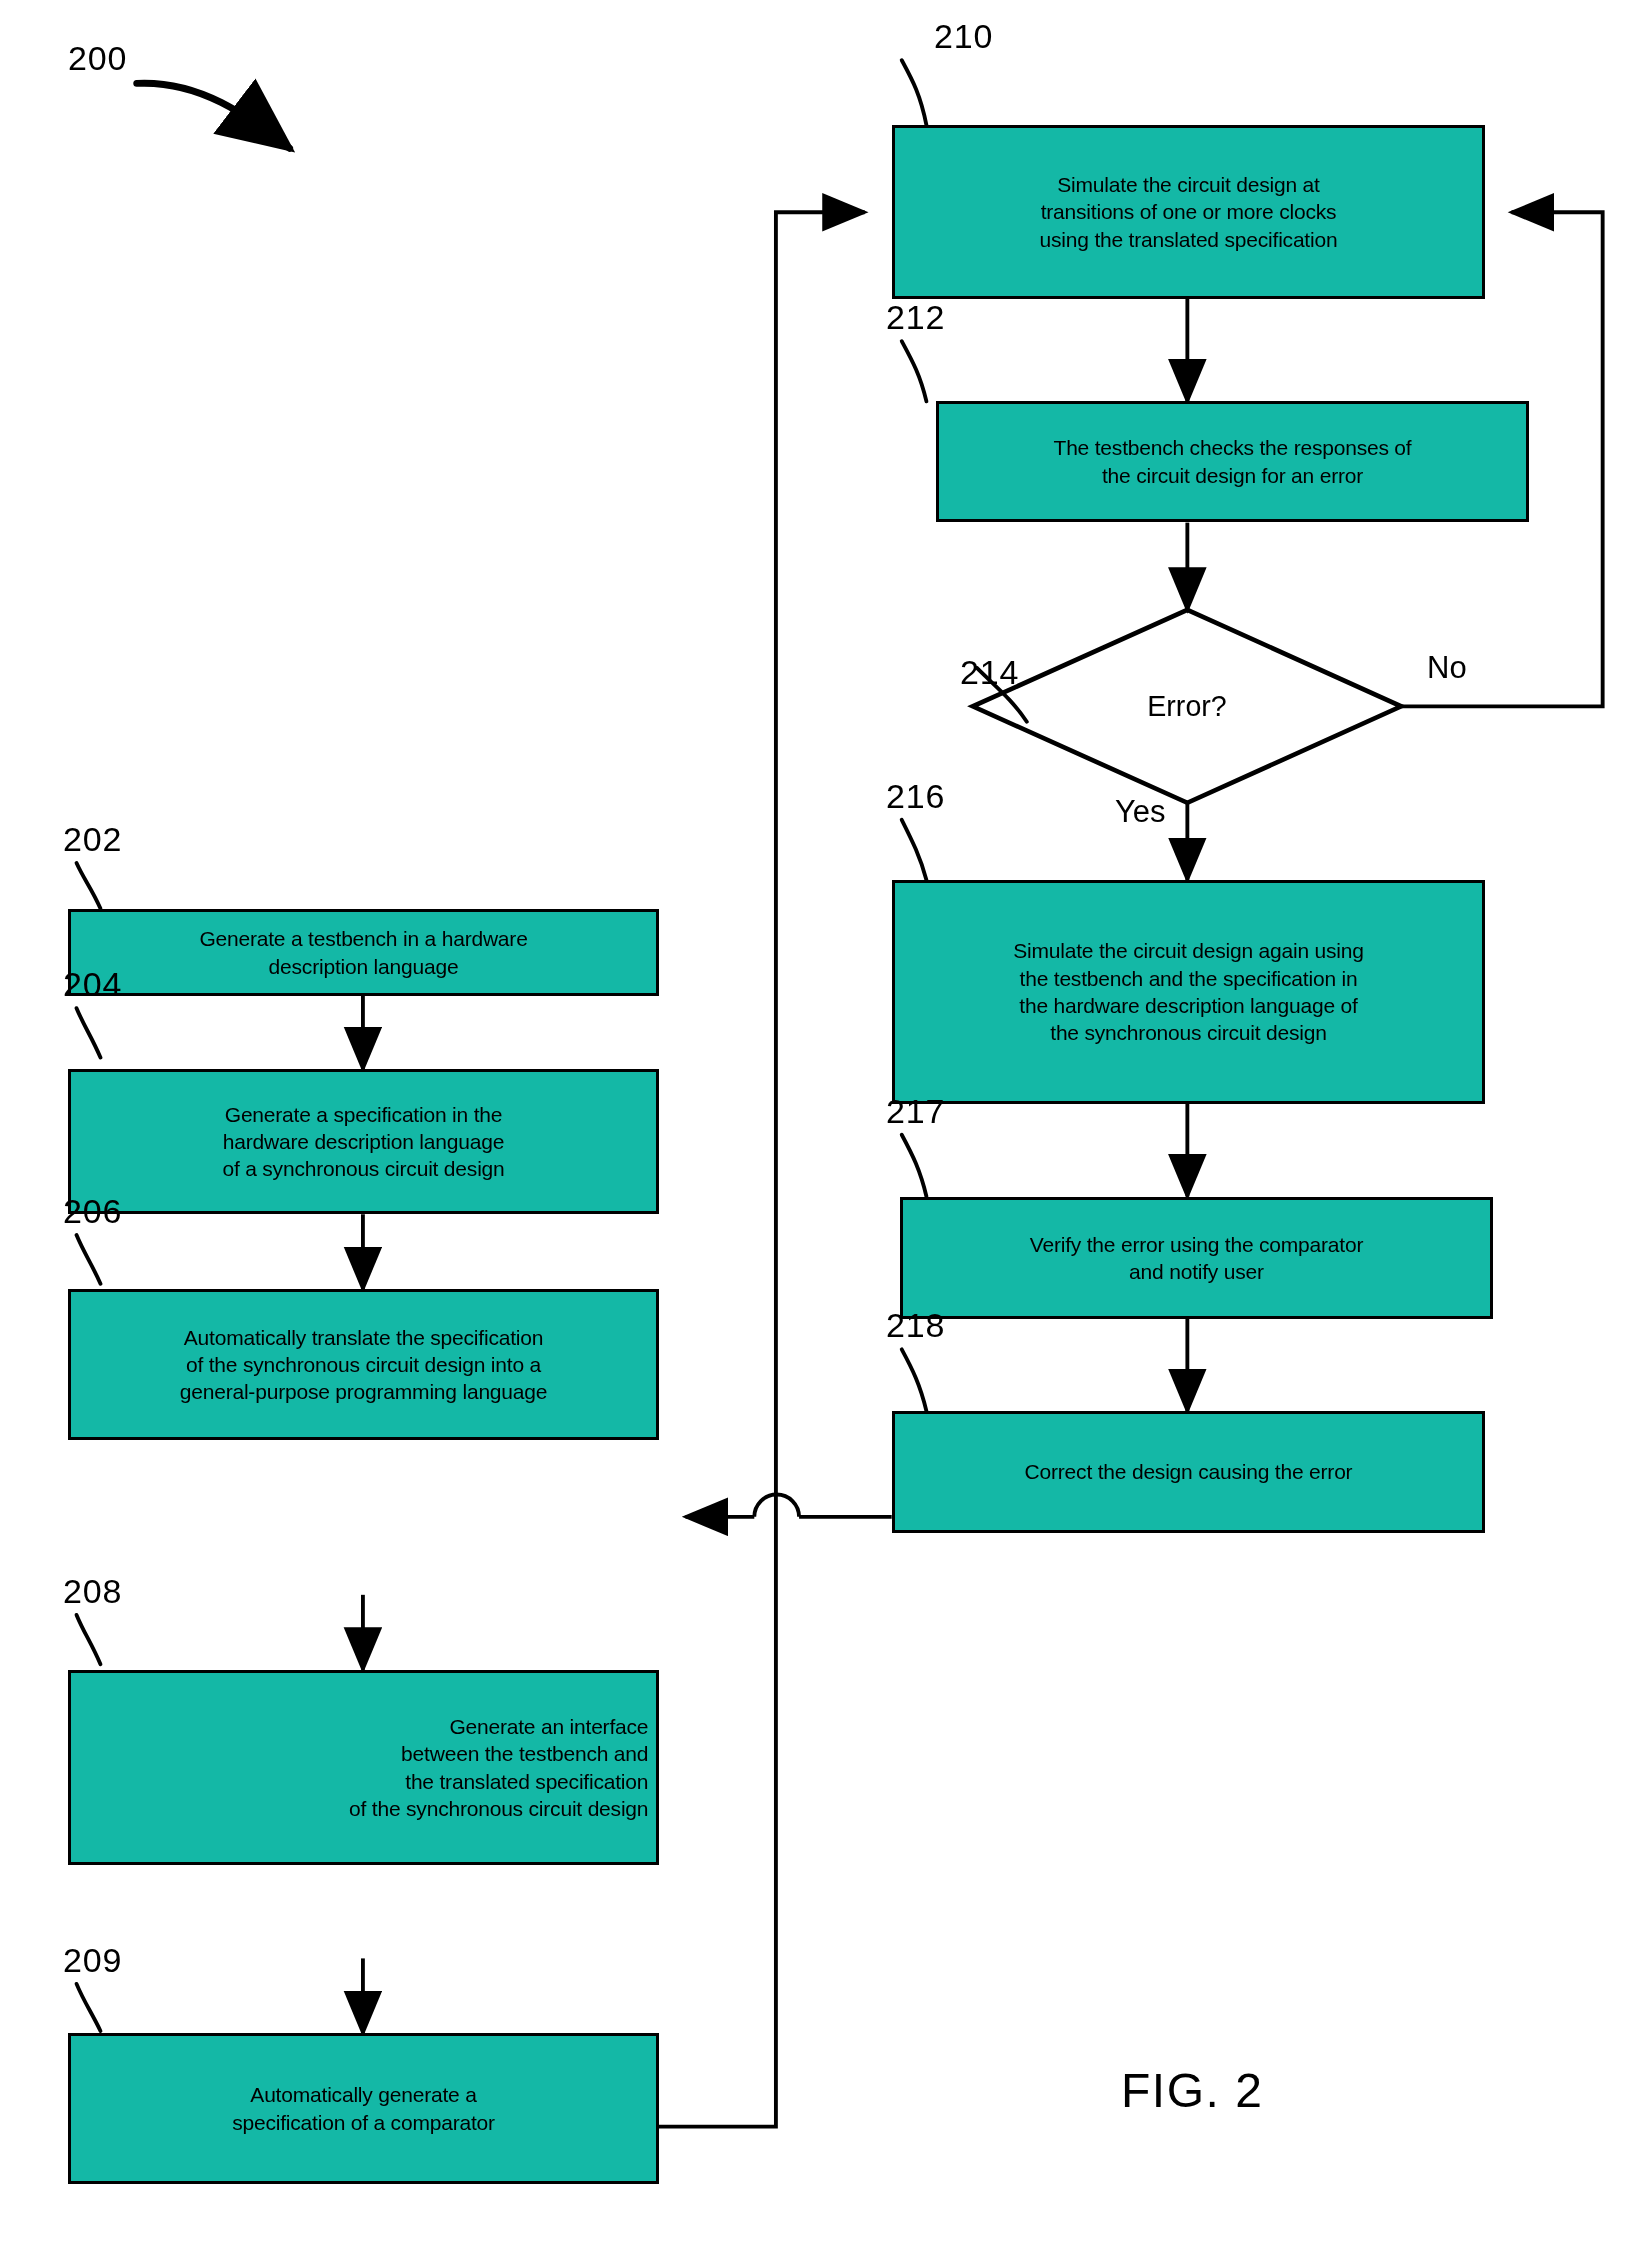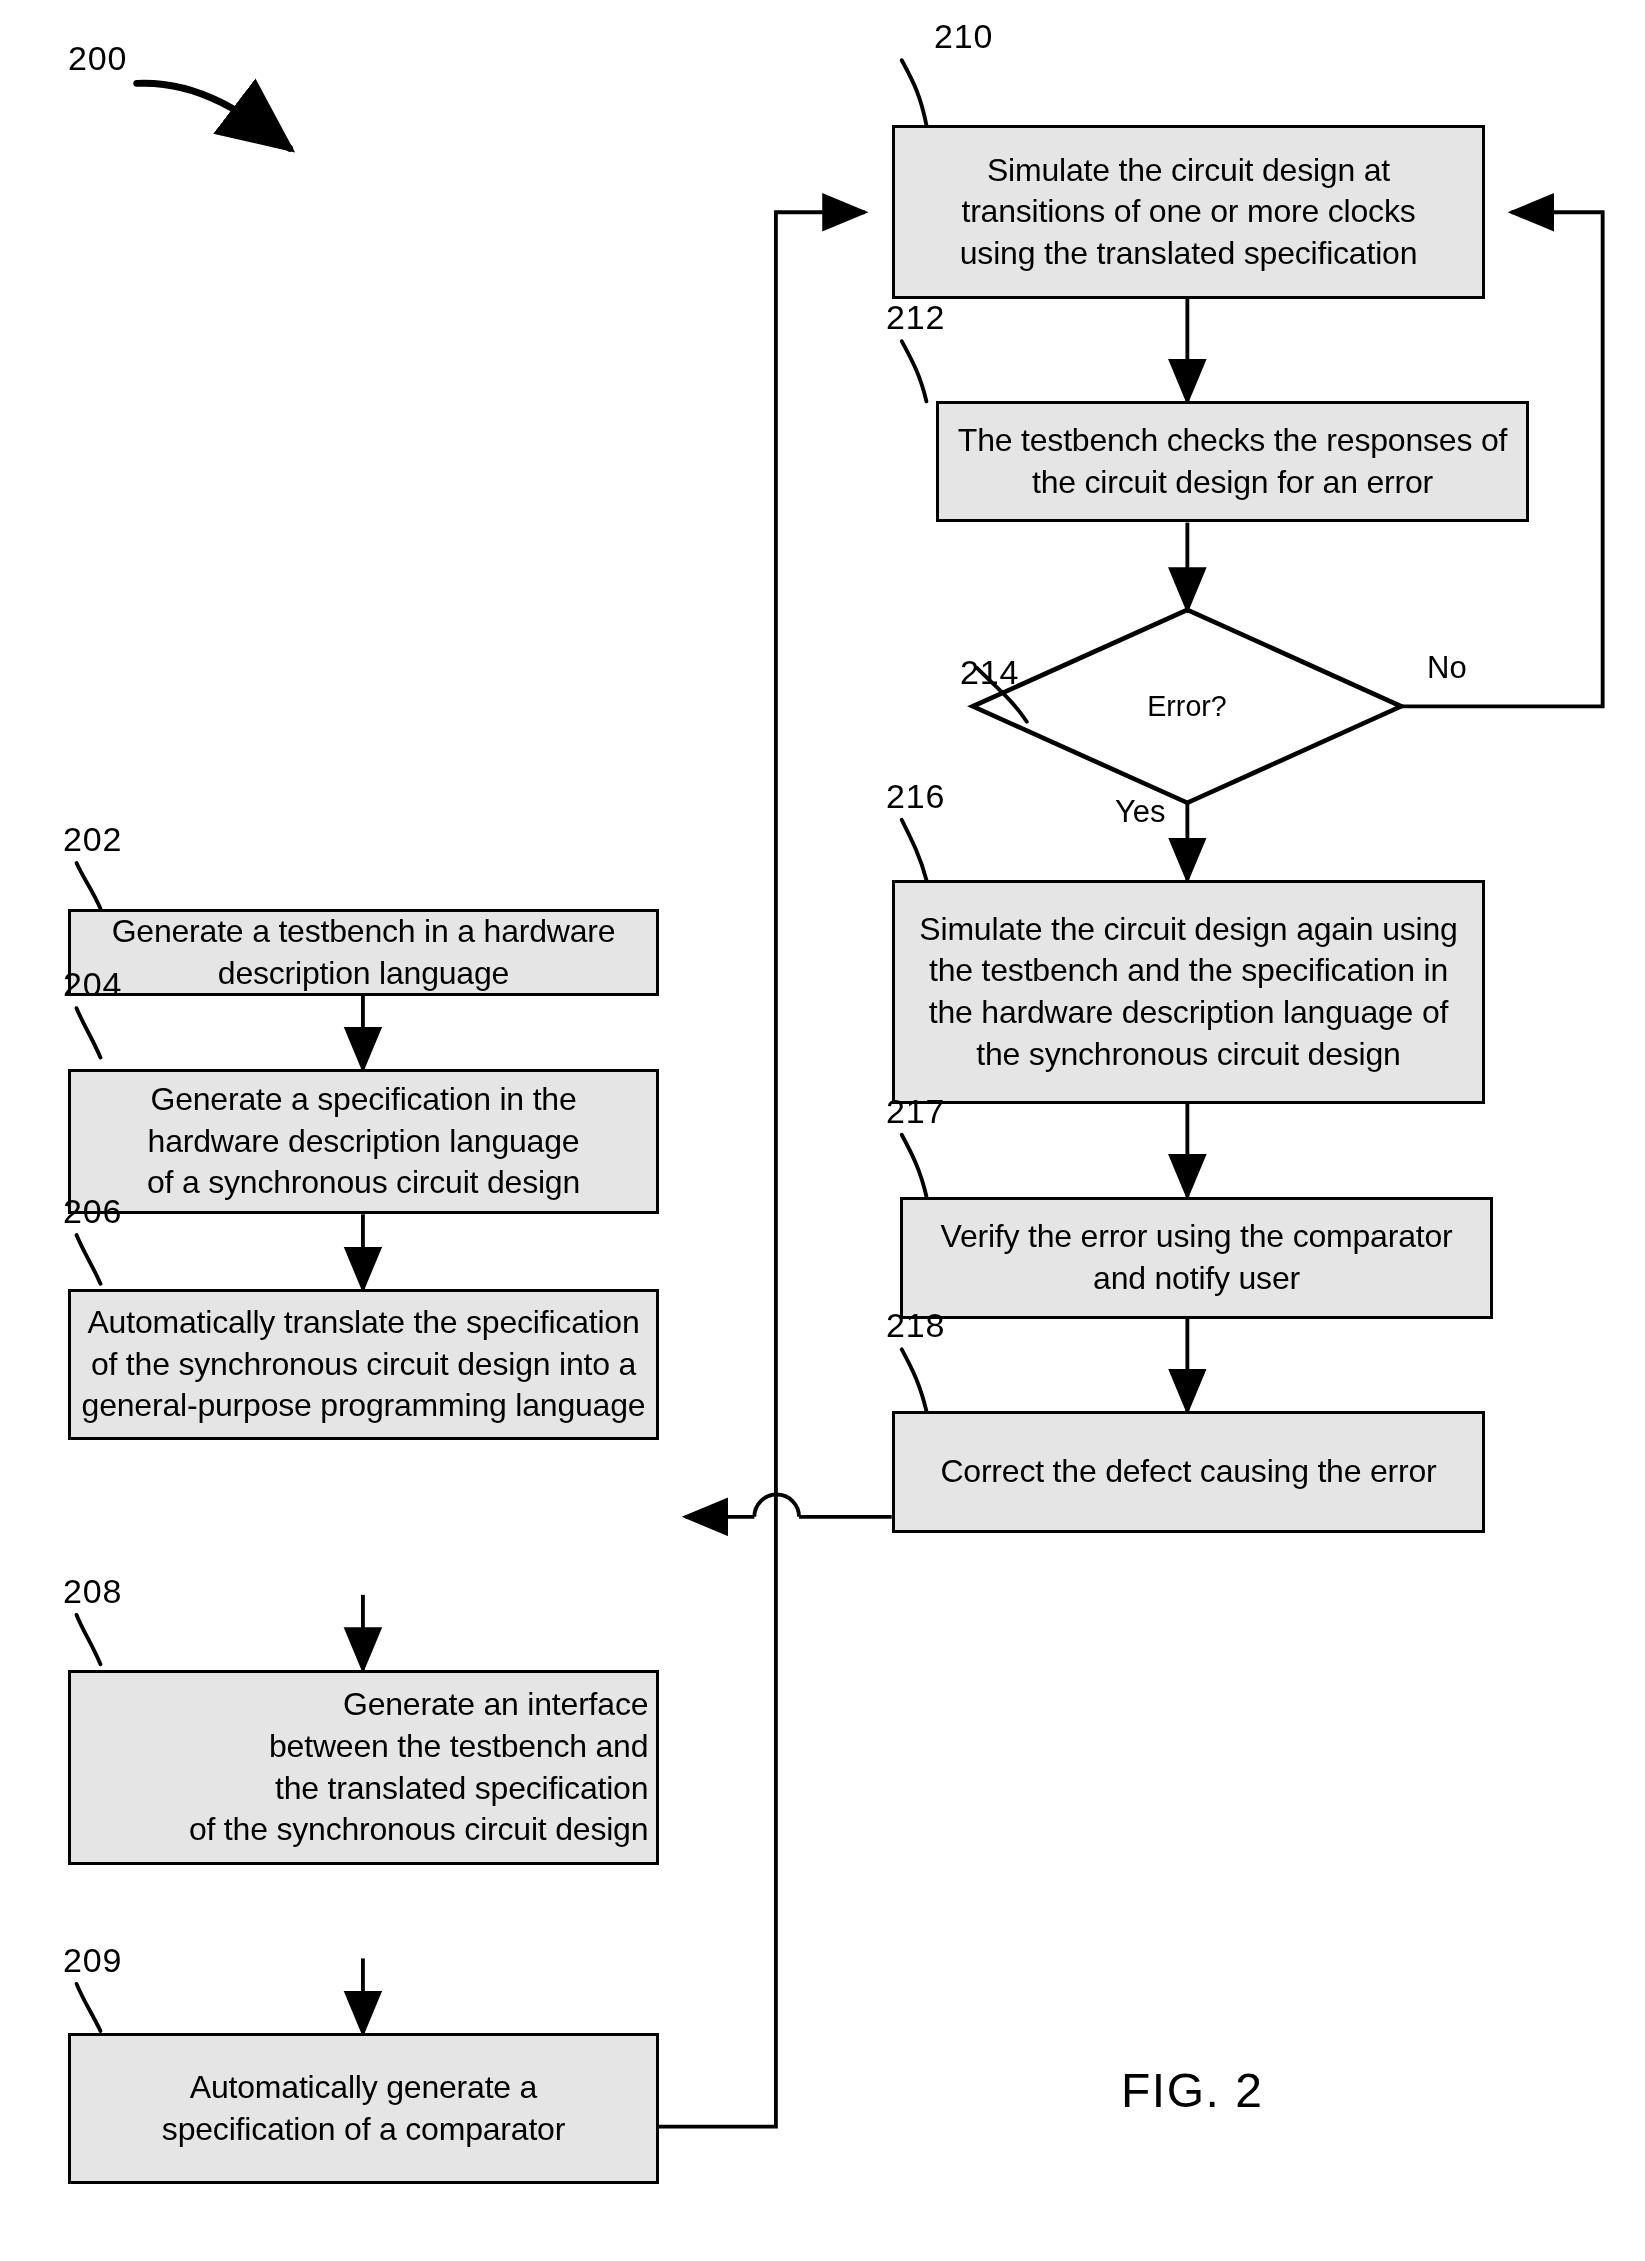--- a/index.html
+++ b/index.html
@@ -14,27 +14,27 @@
     height: 2261px;
     background: #ffffff;
     font-family: "Liberation Sans", "DejaVu Sans", sans-serif;
     overflow: hidden;
   }
   
   .fbox {
     position: absolute;
     box-sizing: border-box;
     border: 3.9px solid #000000;
-    background: #e5e5e5;
+    background: #14b8a6;
     display: flex;
     align-items: center;
     justify-content: center;
     text-align: center;
     color: #000000;
-    font-size: 32px;
+    font-size: 21px;
     line-height: 1.30;
     letter-spacing: -0.2px;
     padding: 3.1px 7.7px;
     z-index: 4;
   }
   .fbox span { display: block; width: 100%; }
 
   
   .refnum {
     position: absolute;
@@ -233,21 +233,21 @@
 
   <div class="fbox" style="left:900px; top:1197px; width:593px; height:122px;">
     <span>
       <span>Verify the error using the comparator</span>
       <span>and notify user</span>
     </span>
   </div>
 
   <div class="fbox" style="left:892px; top:1411px; width:593px; height:122px;">
     <span>
-      <span>Correct the defect causing the error</span>
+      <span>Correct the design causing the error</span>
     </span>
   </div>
 
   <div class="blabel" style="left:1115px; top:794px;">Yes</div>
   <div class="blabel" style="left:1427px; top:650px;">No</div>
 
   <div class="figcaption" style="left:1121px; top:2063px;">FIG. 2</div>
 
 </div>
 

